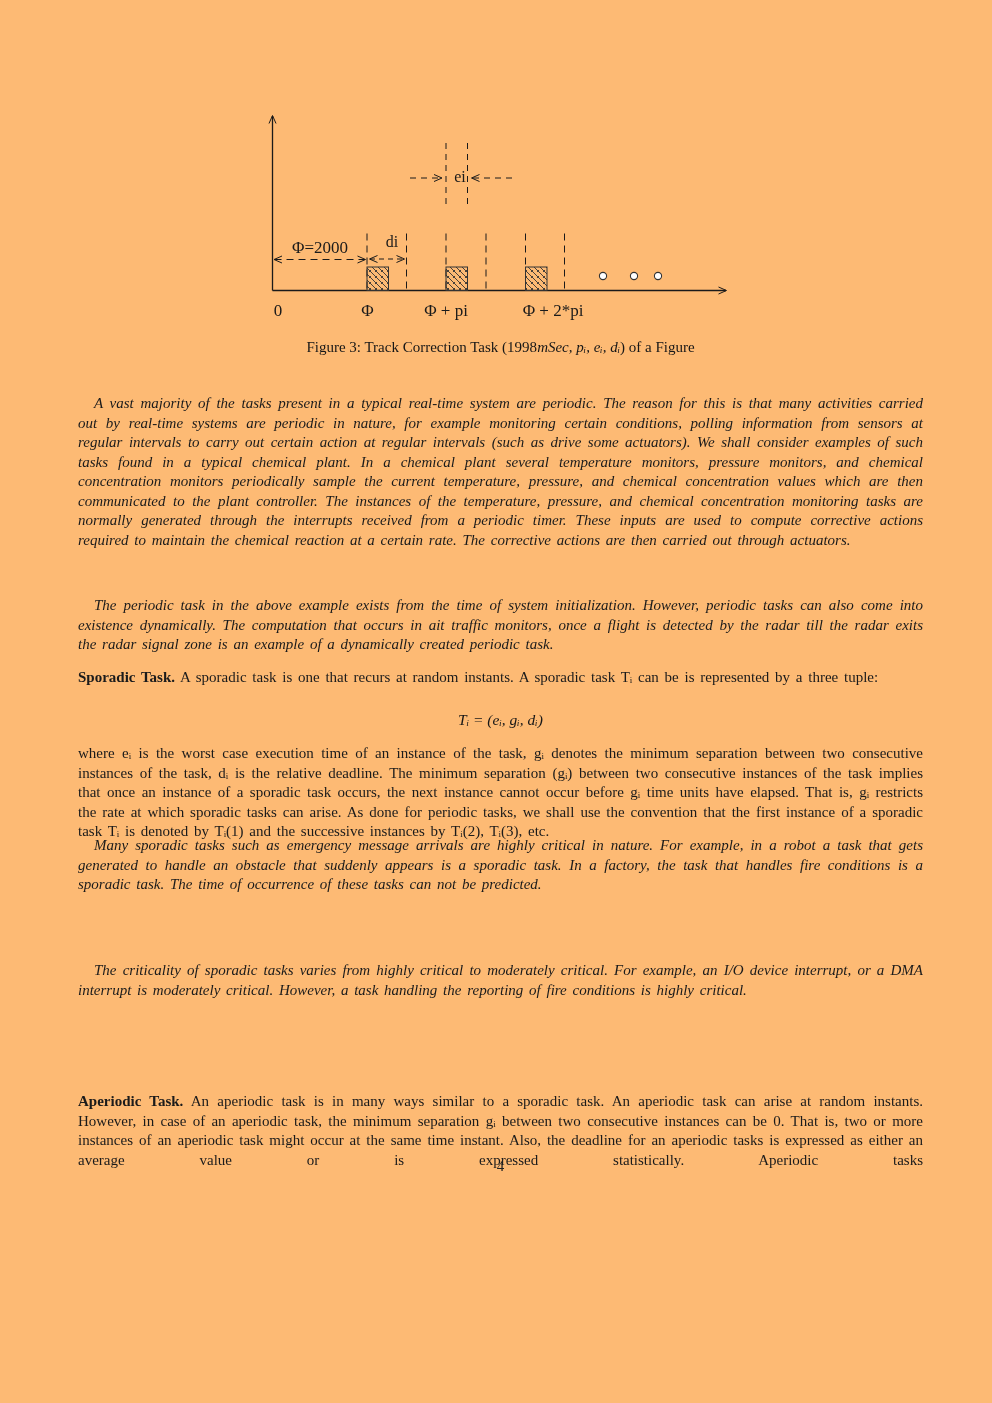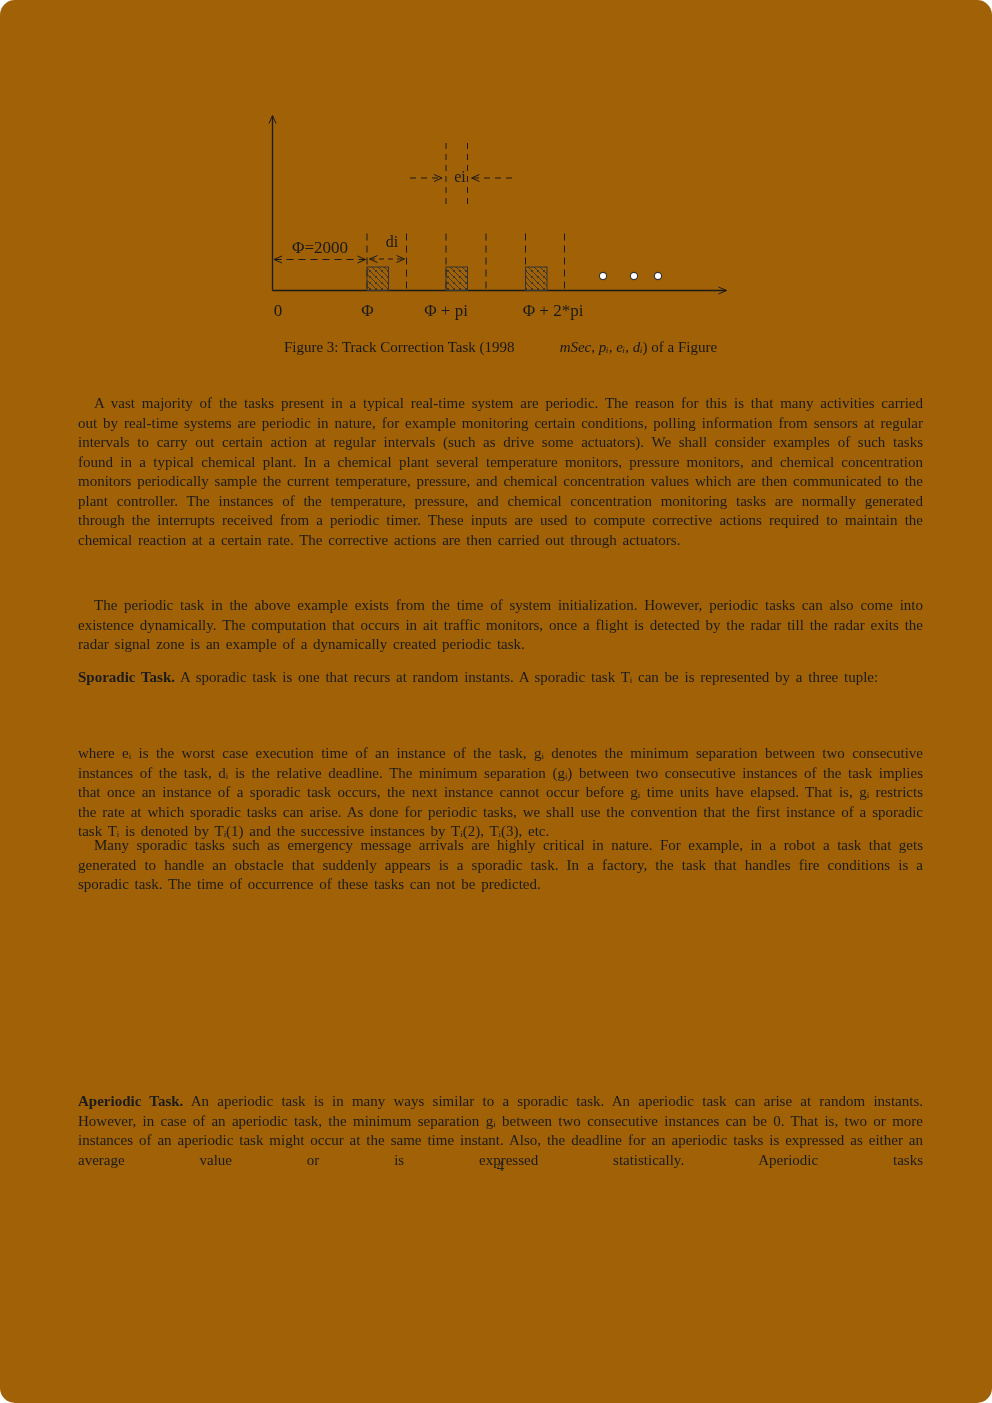--- a/index.html
+++ b/index.html
@@ -1,36 +1,35 @@
 <!DOCTYPE html>
 <html><head>
 <meta charset="utf-8">
 <style>
   html,body{margin:0;padding:0;background:#ffffff;}
   .page{
     position:relative;
     width:992px;height:1403px;
-    background:#a16207;
+    background:#fdba74;
     font-family:"Liberation Serif","DejaVu Serif",serif;
     color:#1b1b1b;
     overflow:hidden;
-    border-radius:15px;
   }
   .figure-svg{position:absolute;left:250px;top:103px;width:500px;height:225px;}
   .fig-caption{
     position:absolute;left:78px;top:339px;width:845px;
     text-align:center;font-size:15px;color:#171717;
   }
-  .fig-caption i{font-style:italic;padding-left:45px;}
+  .fig-caption i{font-style:italic;}
   .body-par{
     position:absolute;left:78px;width:845px;margin:0;
     font-size:15px;line-height:19.5px;text-align:justify;
     word-spacing:2px;color:#1b1b1b;
   }
-  .indent{text-indent:16px;}
+  .indent{text-indent:16px;font-style:italic;}
   .justify-last{text-align-last:justify;}
   .lead-bold{font-weight:bold;}
   .pos-p1{top:394px;}
   .pos-p2{top:596px;}
   .pos-p3{top:668px;}
   .pos-eq{top:711px;}
   .pos-p4{top:744px;}
   .pos-p5{top:836px;}
   .pos-p6{top:961px;}
   .pos-p7{top:1044px;margin-top:48px;}
@@ -101,23 +100,25 @@
   </svg>
 
   <div class="fig-caption"><span>Figure 3: Track Correction Task (1998</span><i>mSec, pᵢ, eᵢ, dᵢ</i><span>) of a Figure</span></div>
 
   <p class="body-par indent pos-p1">A vast majority of the tasks present in a typical real-time system are periodic. The reason for this is that many activities carried out by real-time systems are periodic in nature, for example monitoring certain conditions, polling information from sensors at regular intervals to carry out certain action at regular intervals (such as drive some actuators). We shall consider examples of such tasks found in a typical chemical plant. In a chemical plant several temperature monitors, pressure monitors, and chemical concentration monitors periodically sample the current temperature, pressure, and chemical concentration values which are then communicated to the plant controller. The instances of the temperature, pressure, and chemical concentration monitoring tasks are normally generated through the interrupts received from a periodic timer. These inputs are used to compute corrective actions required to maintain the chemical reaction at a certain rate. The corrective actions are then carried out through actuators.</p>
 
   <p class="body-par pos-p3"><span class="lead-bold">Sporadic Task.</span> <span>A sporadic task is one that recurs at random instants. A sporadic task Tᵢ can be is represented by a three tuple:</span></p>
 
   <p class="body-par indent pos-p2">The periodic task in the above example exists from the time of system initialization. However, periodic tasks can also come into existence dynamically. The computation that occurs in ait traffic monitors, once a flight is detected by the radar till the radar exits the radar signal zone is an example of a dynamically created periodic task.</p>
 
+  <div class="equation pos-eq">Tᵢ = (eᵢ, gᵢ, dᵢ)</div>
 
   <p class="body-par pos-p4">where eᵢ is the worst case execution time of an instance of the task, gᵢ denotes the minimum separation between two consecutive instances of the task, dᵢ is the relative deadline. The minimum separation (gᵢ) between two consecutive instances of the task implies that once an instance of a sporadic task occurs, the next instance cannot occur before gᵢ time units have elapsed. That is, gᵢ restricts the rate at which sporadic tasks can arise. As done for periodic tasks, we shall use the convention that the first instance of a sporadic task Tᵢ is denoted by Tᵢ(1) and the successive instances by Tᵢ(2), Tᵢ(3), etc.</p>
 
   <p class="body-par indent pos-p5">Many sporadic tasks such as emergency message arrivals are highly critical in nature. For example, in a robot a task that gets generated to handle an obstacle that suddenly appears is a sporadic task. In a factory, the task that handles fire conditions is a sporadic task. The time of occurrence of these tasks can not be predicted.</p>
 
+  <p class="body-par indent pos-p6">The criticality of sporadic tasks varies from highly critical to moderately critical. For example, an I/O device interrupt, or a DMA interrupt is moderately critical. However, a task handling the reporting of fire conditions is highly critical.</p>
 
   <p class="body-par pos-p7 justify-last"><span class="lead-bold">Aperiodic Task.</span> <span>An aperiodic task is in many ways similar to a sporadic task. An aperiodic task can arise at random instants. However, in case of an aperiodic task, the minimum separation gᵢ between two consecutive instances can be 0. That is, two or more instances of an aperiodic task might occur at the same time instant. Also, the deadline for an aperiodic tasks is expressed as either an average value or is expressed statistically. Aperiodic tasks</span></p>
 
   <div class="page-number">4</div>
 
 </div>
 
 </body></html>

